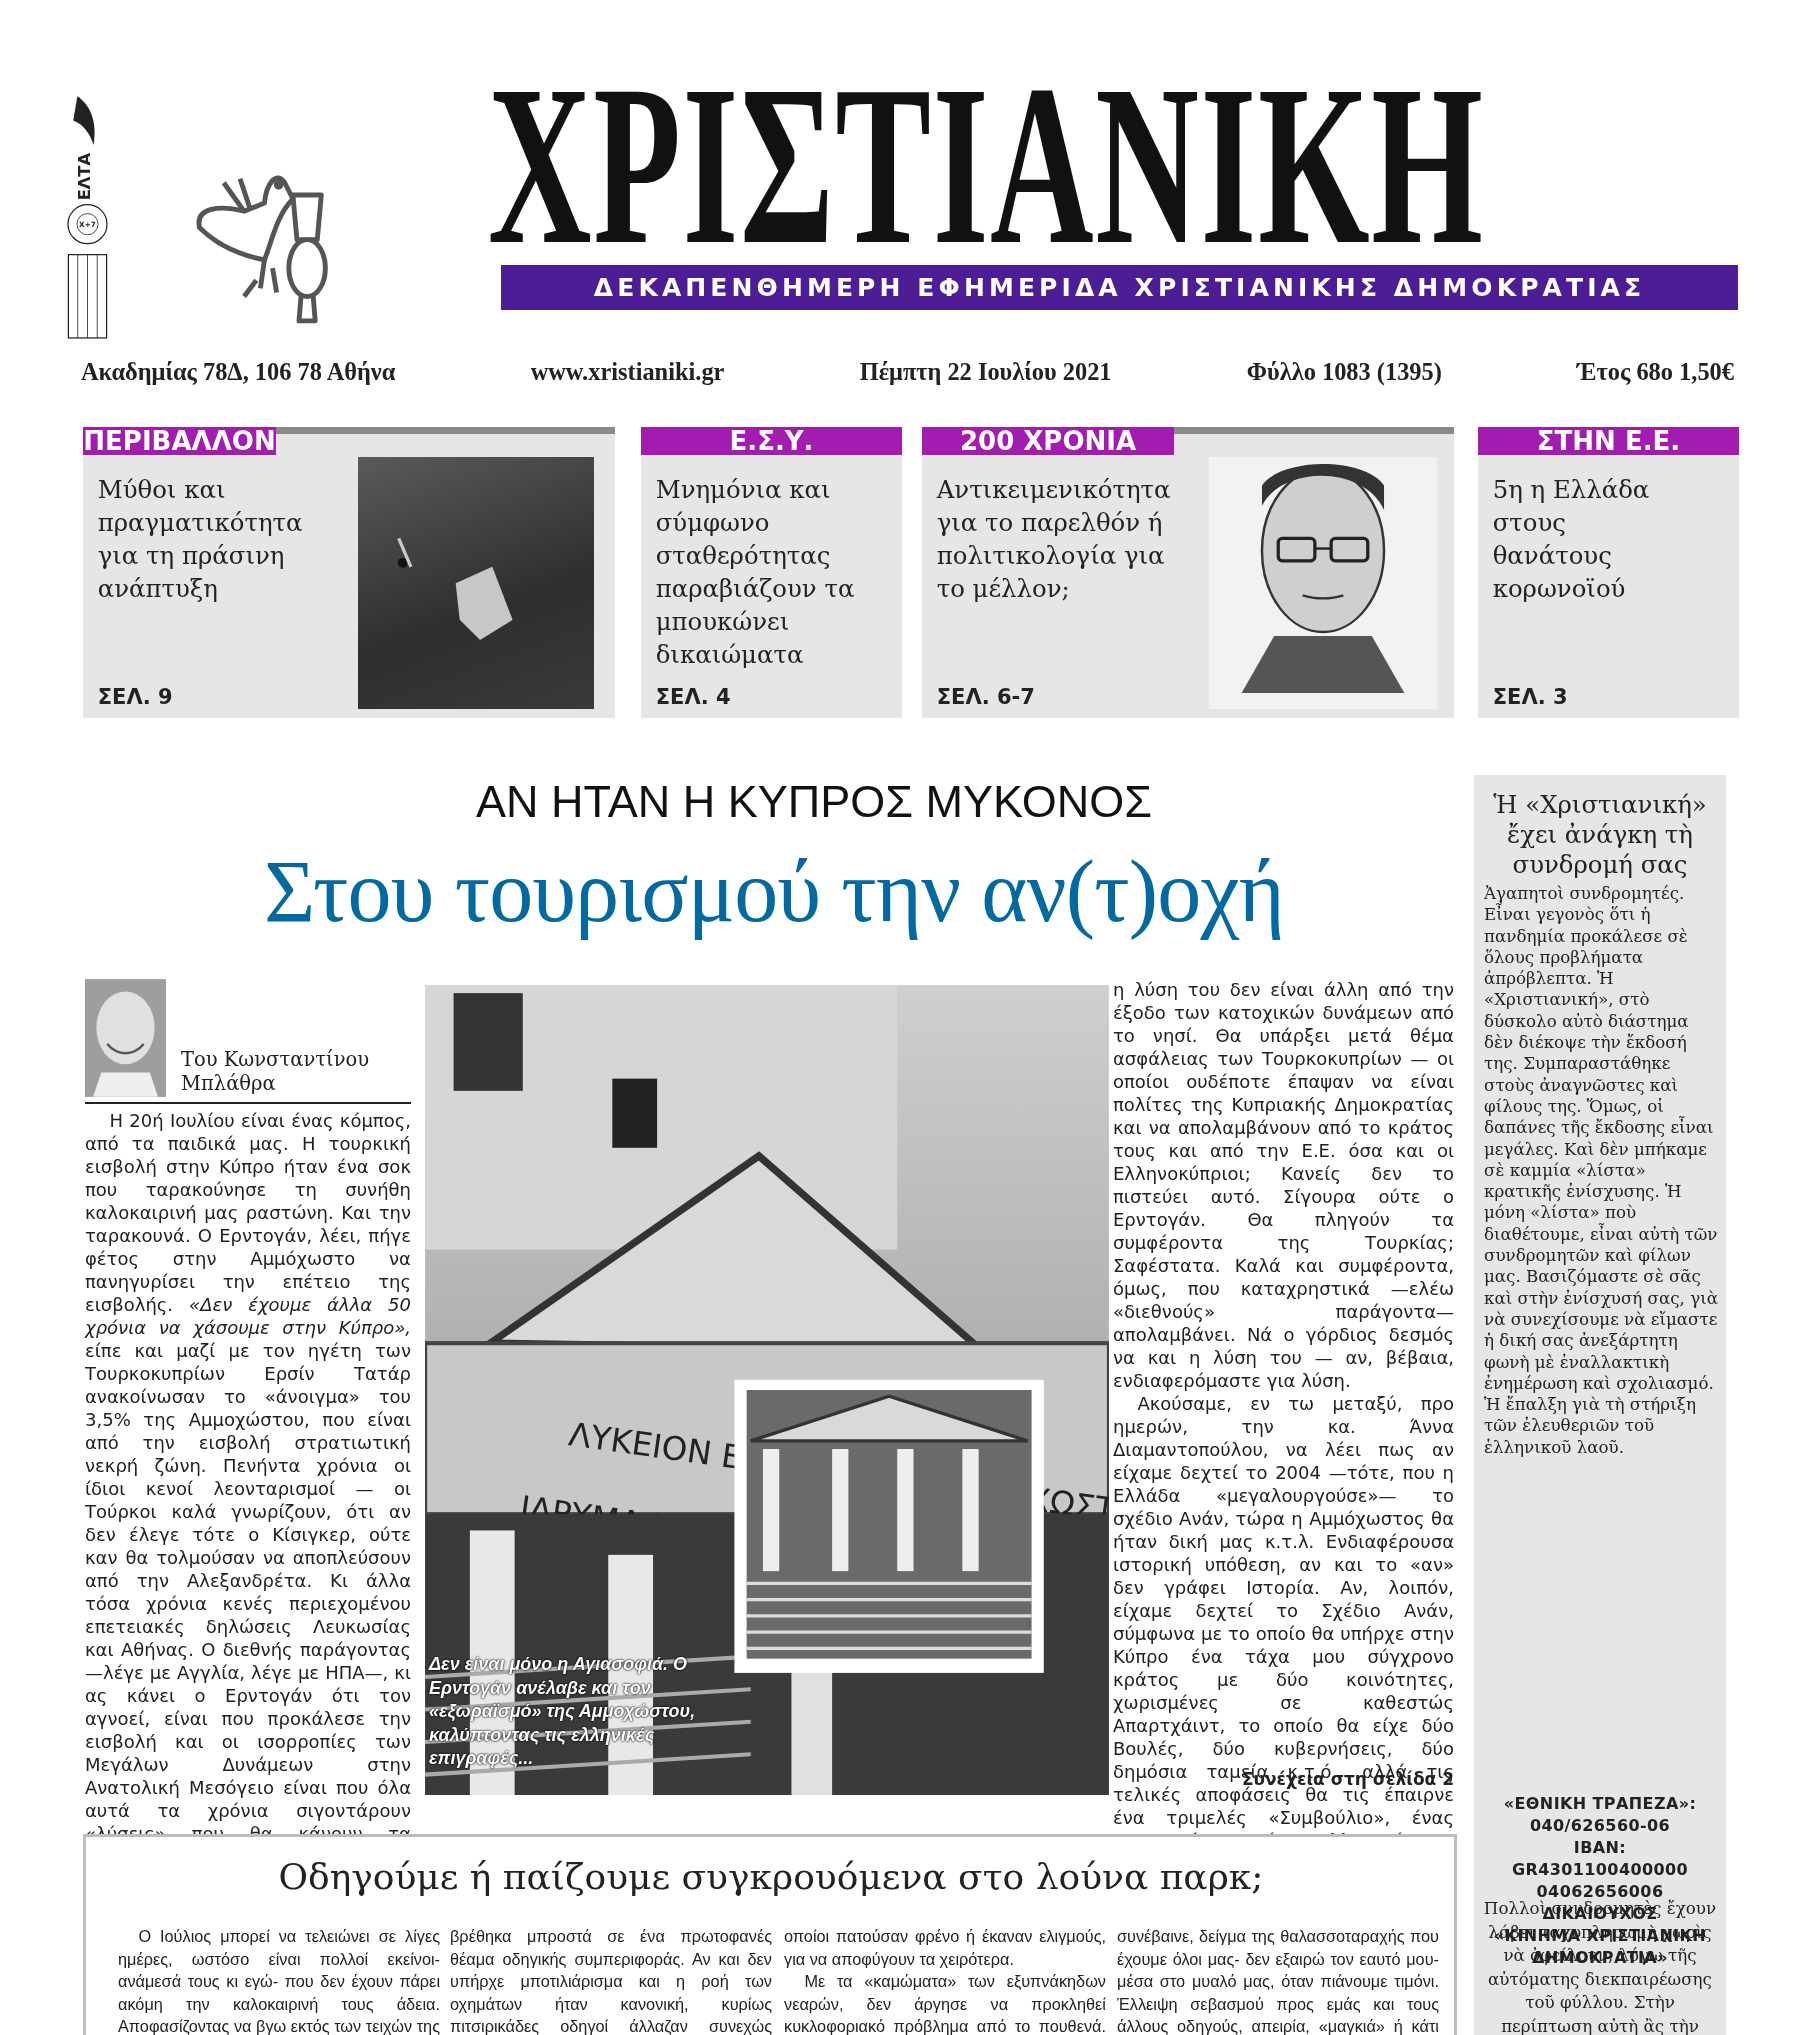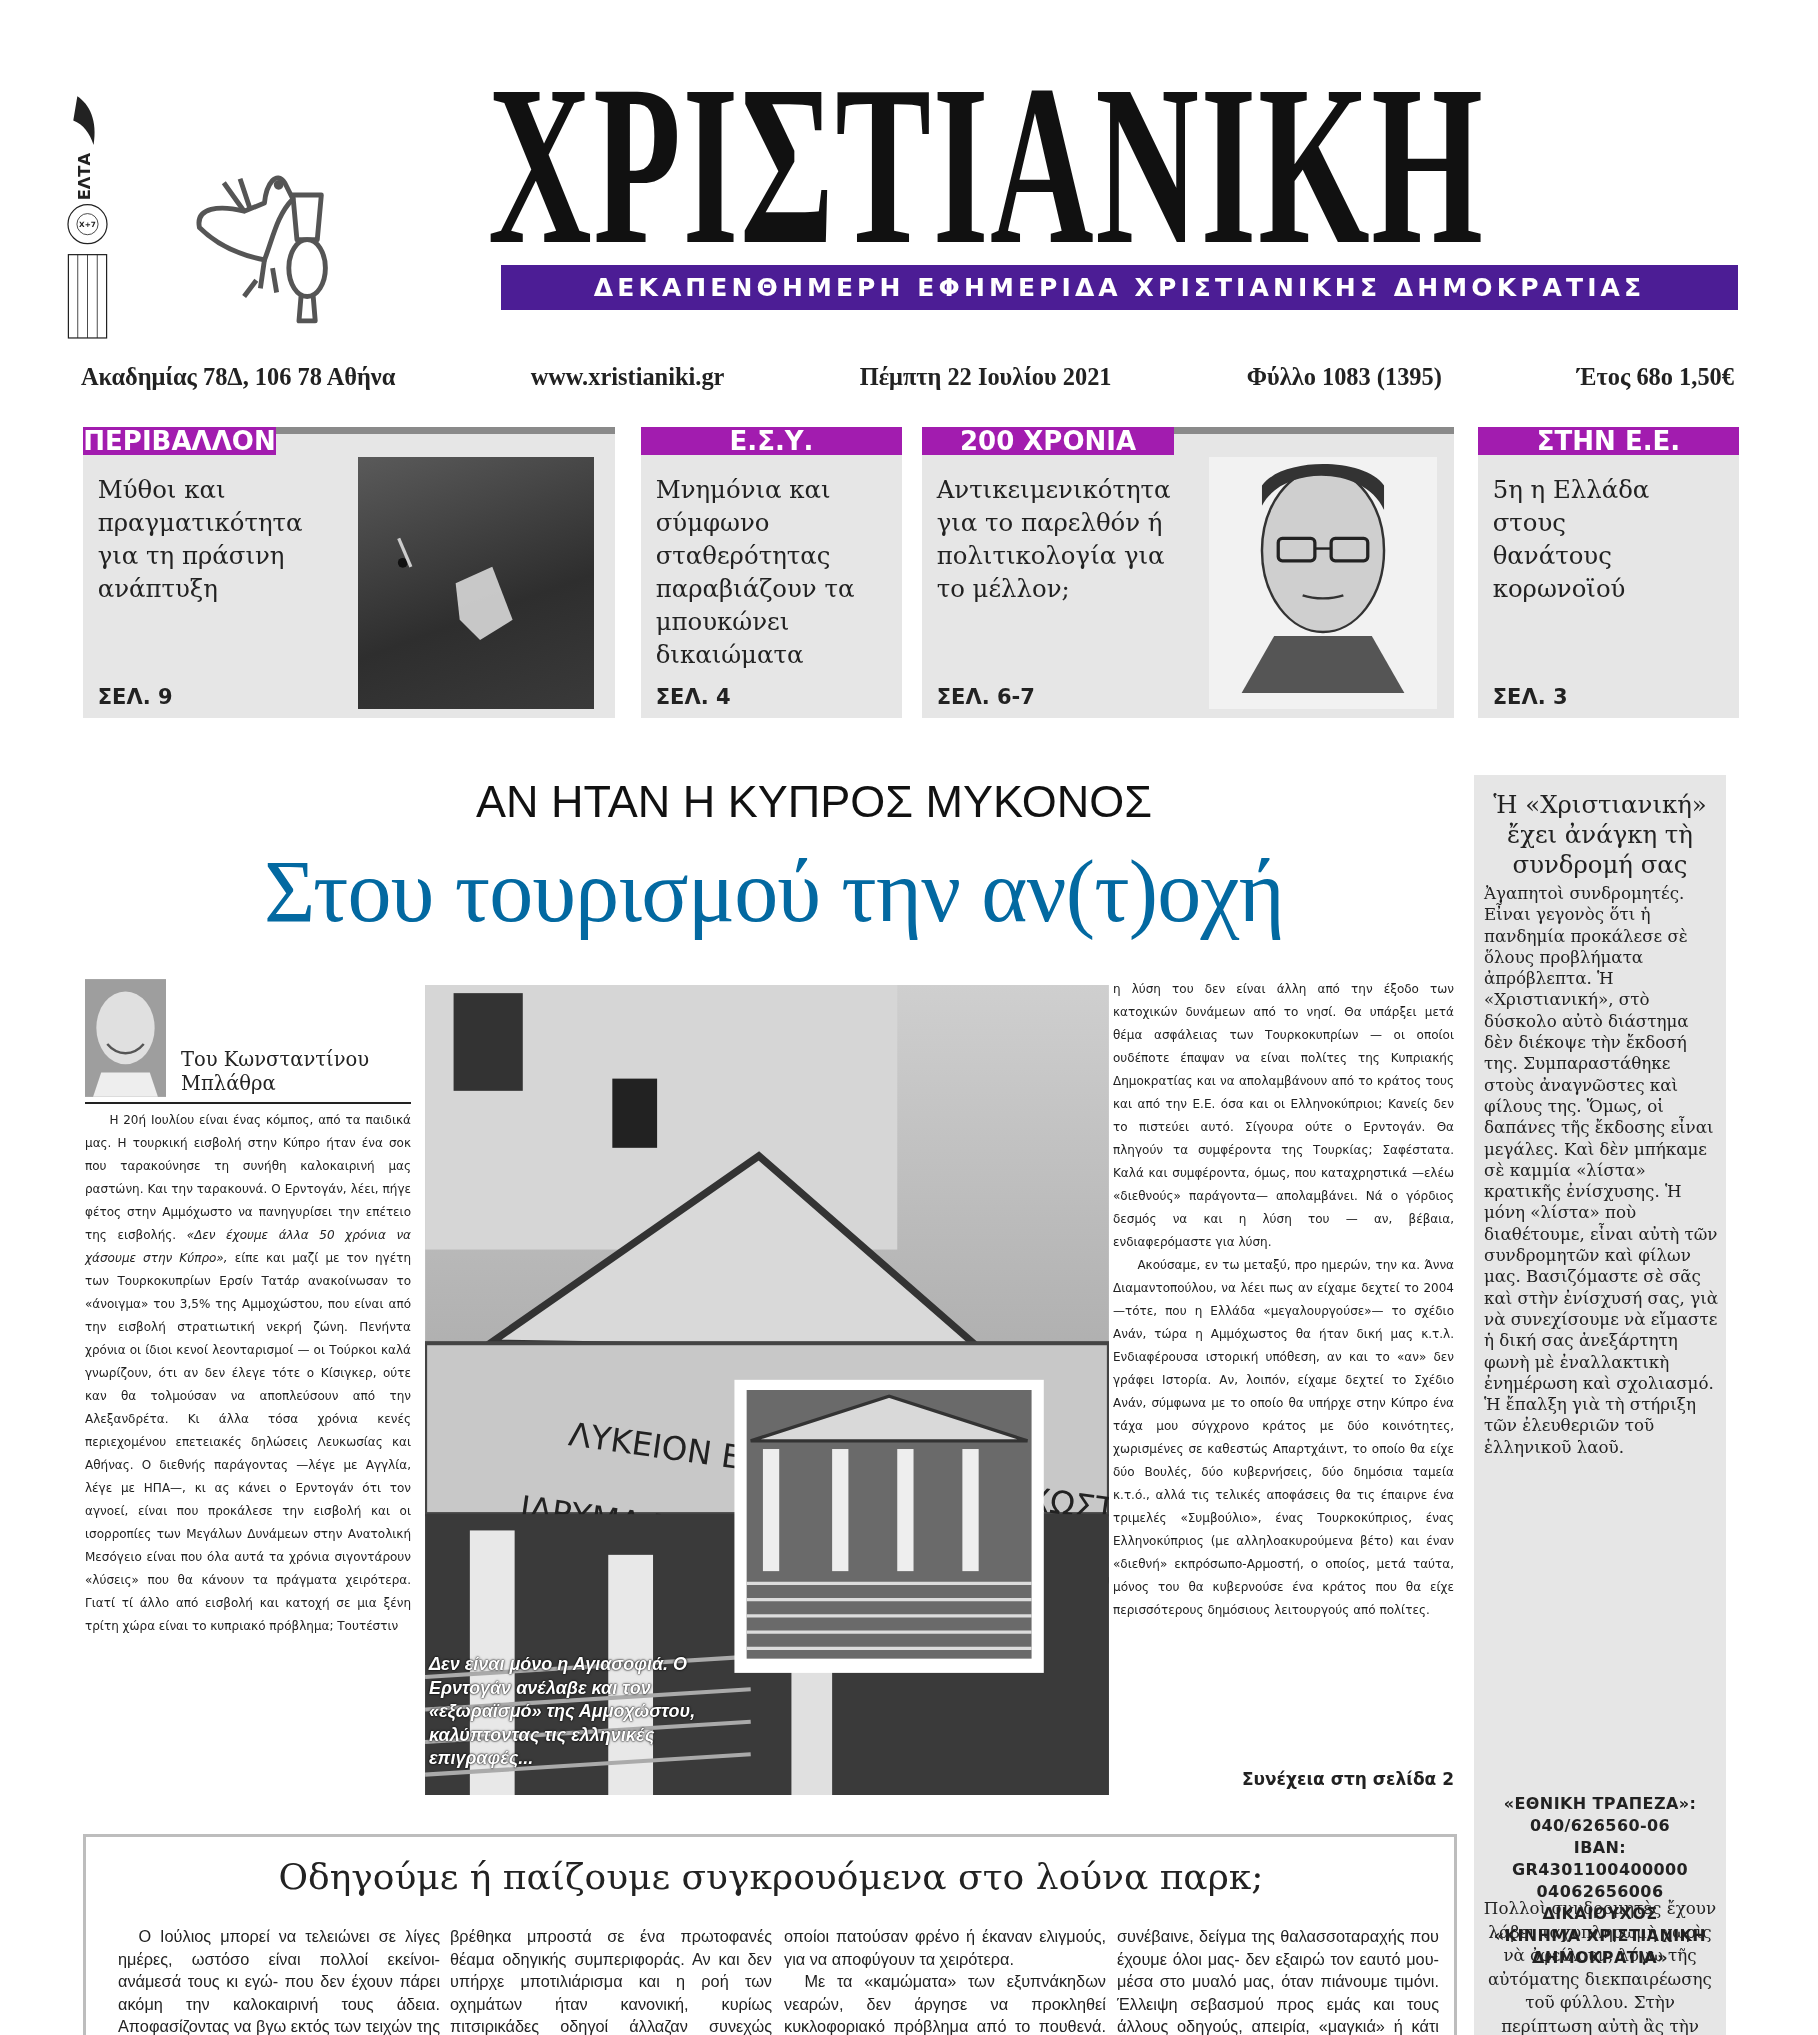--- a/index.html
+++ b/index.html
@@ -5,36 +5,36 @@
   *{box-sizing:border-box;margin:0;padding:0}
   html,body{width:1819px;height:2282px;background:#fff;overflow:hidden}
   body{position:relative;font-family:"DejaVu Sans",sans-serif;color:#222}
   .abs{position:absolute}
 
   
   #postal{left:65px;top:88px;width:45px;height:252px}
   #logo{left:195px;top:134px;width:147px;height:191px}
   #title{left:488px;top:63px;width:1254px;height:212px;font-family:"Liberation Serif",serif;font-weight:bold;font-size:228px;line-height:204px;letter-spacing:2.4px;color:#111;transform:scaleX(0.63);transform-origin:left top;white-space:nowrap}
   #tagline{left:501px;top:265px;width:1237px;height:45px;background:#4c1d95;color:#fff;font-family:"DejaVu Sans",sans-serif;font-weight:bold;font-size:25px;line-height:45px;text-align:center;letter-spacing:4.1px}
-  #infobar{left:81px;top:358px;width:1653px;height:37px;display:flex;justify-content:space-between;align-items:center;font-family:"Liberation Serif",serif;font-weight:bold;font-size:24.4px;color:#222}
+  #infobar{left:81px;top:358px;width:1653px;height:37px;display:flex;justify-content:space-between;align-items:flex-start;font-family:"Liberation Serif",serif;font-weight:bold;font-size:24.4px;color:#222}
 
   
   .teaser{position:absolute;top:427px;height:291px;background:#e6e6e6;border-top:7.3px solid #8a8a8a}
   .teaser .tag{position:absolute;top:-7.3px;left:0;height:28.5px;background:#a21caf;color:#fff;font-family:"DejaVu Sans",sans-serif;font-weight:bold;font-size:26px;line-height:28.5px;text-align:center}
   .teaser .ttl{position:absolute;left:14.7px;top:39px;font-family:"DejaVu Serif",serif;font-size:24.4px;line-height:33px;color:#222}
   .teaser .pg{position:absolute;left:14.7px;bottom:9px;font-family:"DejaVu Sans",sans-serif;font-weight:bold;font-size:21px;color:#222}
   .teaser .ph{position:absolute;top:23px;bottom:9px}
 
   
   #kicker{left:399px;top:775px;width:753px;text-align:right;font-family:"Liberation Sans",sans-serif;font-size:45px;line-height:53px;color:#111}
   #headline{left:90px;top:839px;width:1368px;text-align:center;font-family:Liberation Serif, serif;font-size:88px;line-height:106px;color:#0369a1;letter-spacing:-0.8px}
   #author-photo{left:85px;top:979px;width:81px;height:118px}
   #author{left:181px;top:1048px;font-family:"DejaVu Serif",serif;font-size:19.5px;line-height:24.4px;color:#222}
   #author-rule{left:85px;top:1102px;width:326px;height:1.6px;background:#222}
-  .col{position:absolute;font-family:"DejaVu Sans",sans-serif;font-size:12px;line-height:23px;color:#222;text-align:justify;hyphens:auto}
+  .col{position:absolute;font-family:"DejaVu Sans",sans-serif;font-size:18px;line-height:23px;color:#222;text-align:justify;hyphens:auto}
   .col p{text-indent:24.4px}
   .col .noind{text-indent:0}
   #col1{left:85px;top:1109px;width:326px}
   #col2{left:1113px;top:978px;width:341px}
   #cont{left:1113px;top:1769px;width:341px;text-align:right;font-weight:bold;font-size:17px}
   #bigphoto{left:425px;top:985px;width:684px;height:810px;overflow:hidden}
   #caption{left:429px;top:1653px;width:285px;font-family:"Liberation Sans",sans-serif;font-style:italic;font-weight:bold;font-size:18px;line-height:23.6px;color:#fff;text-shadow:0 0 2.4px #000,0 0 1.2px #000}
 
   
   #sidebar{left:1474px;top:775px;width:252px;height:1445px;background:#e6e6e6}

